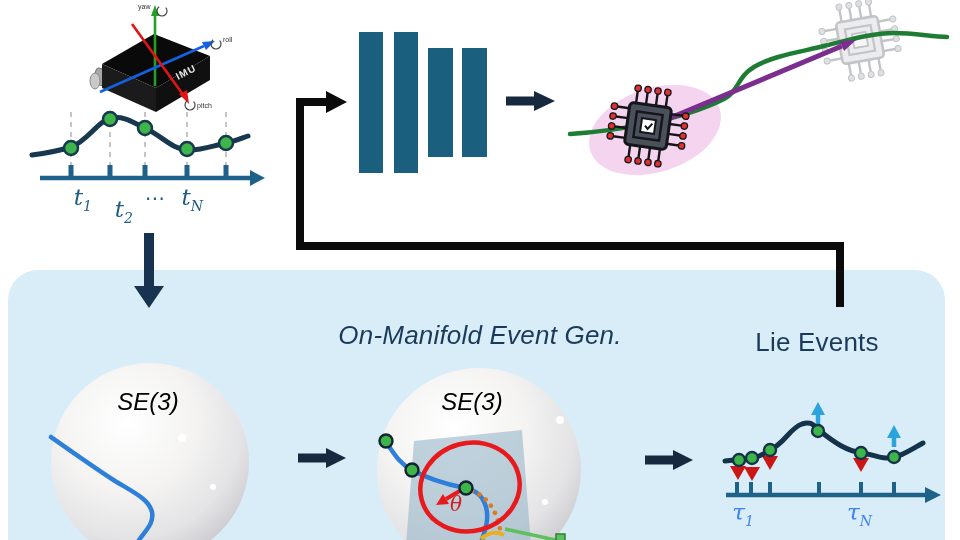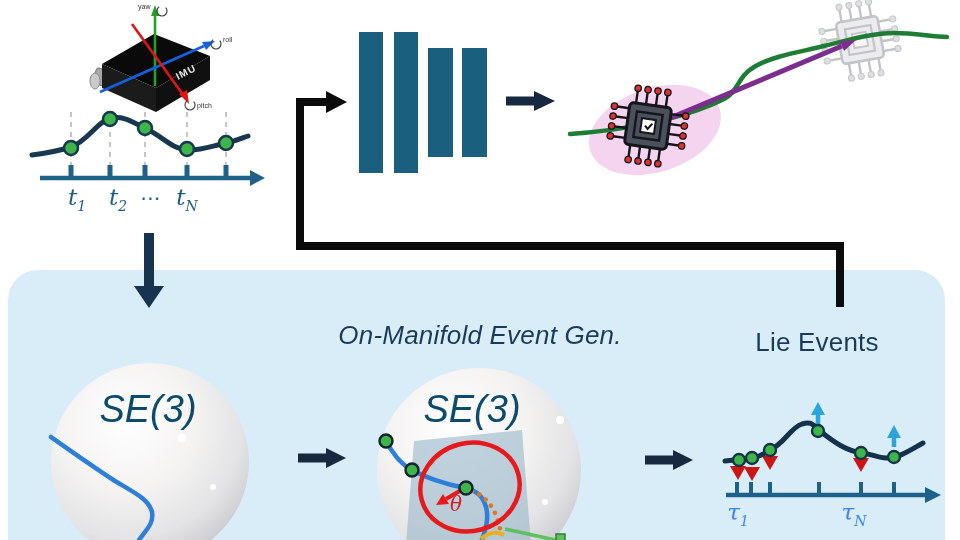--- a/index.html
+++ b/index.html
@@ -4,23 +4,23 @@
 <style>
   html,body{margin:0;padding:0;background:#fff;}
   .stage{position:relative;width:960px;height:540px;overflow:hidden;background:#ffffff;
          font-family:"Liberation Sans",sans-serif;}
   .panel{position:absolute;left:8px;top:270px;width:937px;height:300px;
          background:#d9edf9;border-radius:30px;}
   svg.draw{position:absolute;left:0;top:0;z-index:2;}
   .lbl{position:absolute;z-index:3;color:#1b3a5a;text-align:center;}
   .lbl-italic{font-style:italic;}
   .stage-title{font-size:26px;letter-spacing:.2px;}
-  .se3{font-size:38px;font-style:italic;color:#0c4a6e;z-index:3;position:absolute;text-align:center;}
+  .se3{font-size:24px;font-style:italic;color:#000000;z-index:3;position:absolute;text-align:center;}
   .math{position:absolute;z-index:3;font-family:"DejaVu Serif",serif;font-style:italic;
-        color:#1d5c85;font-size:23px;text-align:center;white-space:nowrap;}
+        color:#1d5c85;font-size:23px;text-align:right;white-space:nowrap;}
   .math sub{font-size:14px;font-style:italic;}
   .math-tau{color:#3b82f6;}
   .theta{position:absolute;z-index:4;font-family:"DejaVu Serif",serif;font-style:italic;
          color:#d21f24;font-size:20px;}
   .dots-mid{font-family:"DejaVu Sans",sans-serif;font-style:normal;font-size:20px;letter-spacing:1px;}
 </style>
 </head>
 <body>
 
 <div class="stage">
@@ -271,21 +271,21 @@
         <circle cx="752" cy="458" r="6"></circle>
         <circle cx="770" cy="450" r="6"></circle>
         <circle cx="818" cy="431" r="6"></circle>
         <circle cx="861" cy="453" r="6"></circle>
         <circle cx="894" cy="457" r="6"></circle>
       </g>
     </g>
   </svg>
 
   <span class="math" style="left:62px;top:184px;width:30px;"><span>t</span><sub>1</sub></span>
-  <span class="math" style="left:103px;top:184px;width:30px;"><span>t</span><sub>2</sub></span>
+  <span class="math" style="left:103px;top:196px;width:30px;"><span>t</span><sub>2</sub></span>
   <span class="math dots-mid" style="left:136px;top:186px;width:30px;"><span>⋯</span></span>
   <span class="math" style="left:171px;top:184px;width:32px;"><span>t</span><sub>N</sub></span>
 
   <div class="lbl stage-title" style="left:727px;top:327px;width:180px;">Lie Events</div>
   <div class="lbl lbl-italic stage-title" style="left:330px;top:320px;width:300px;">On-Manifold Event Gen.</div>
 
   <div class="se3" style="left:98px;top:388px;width:100px;">SE(3)</div>
   <div class="se3" style="left:422px;top:388px;width:100px;">SE(3)</div>
 
   <span class="theta" style="left:450px;top:492px;">θ</span>

